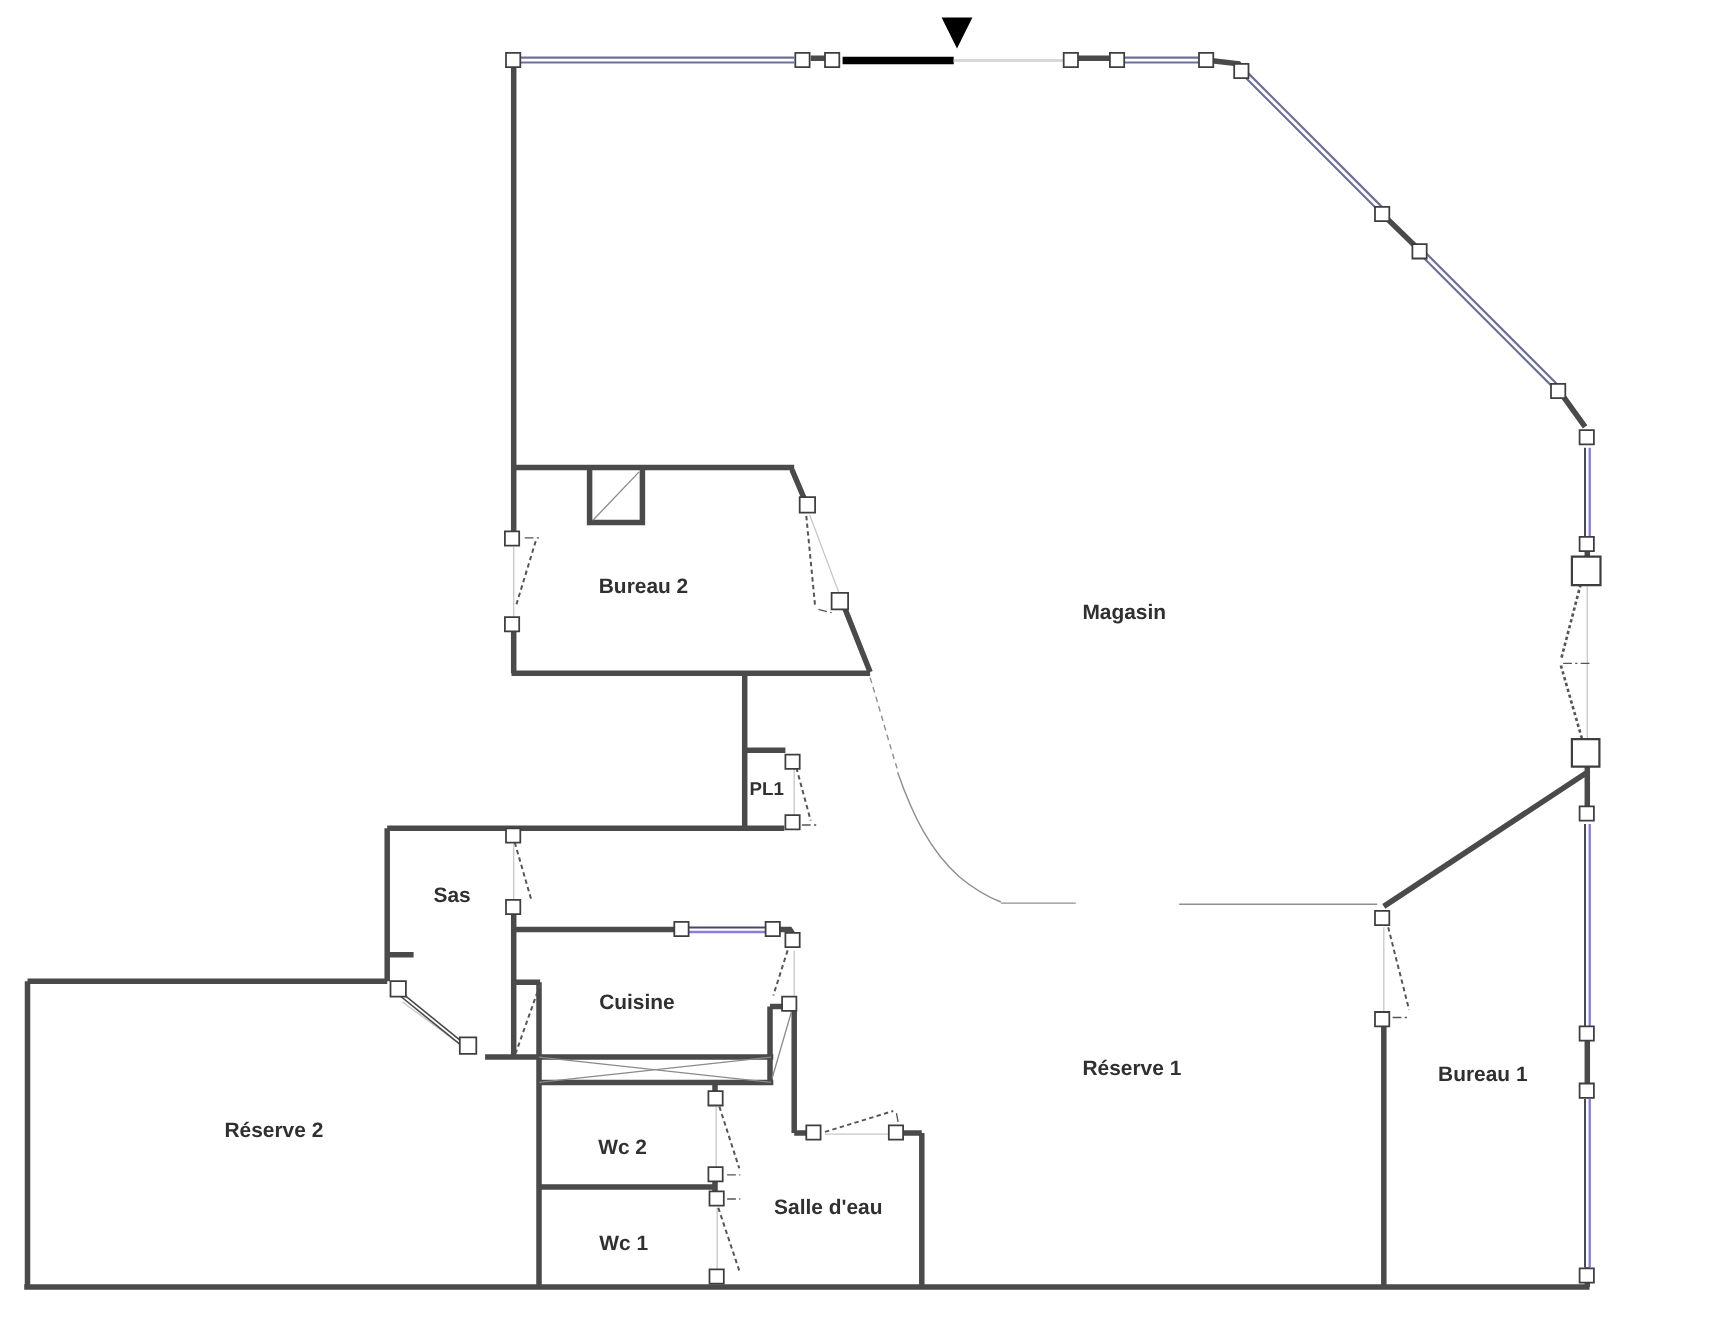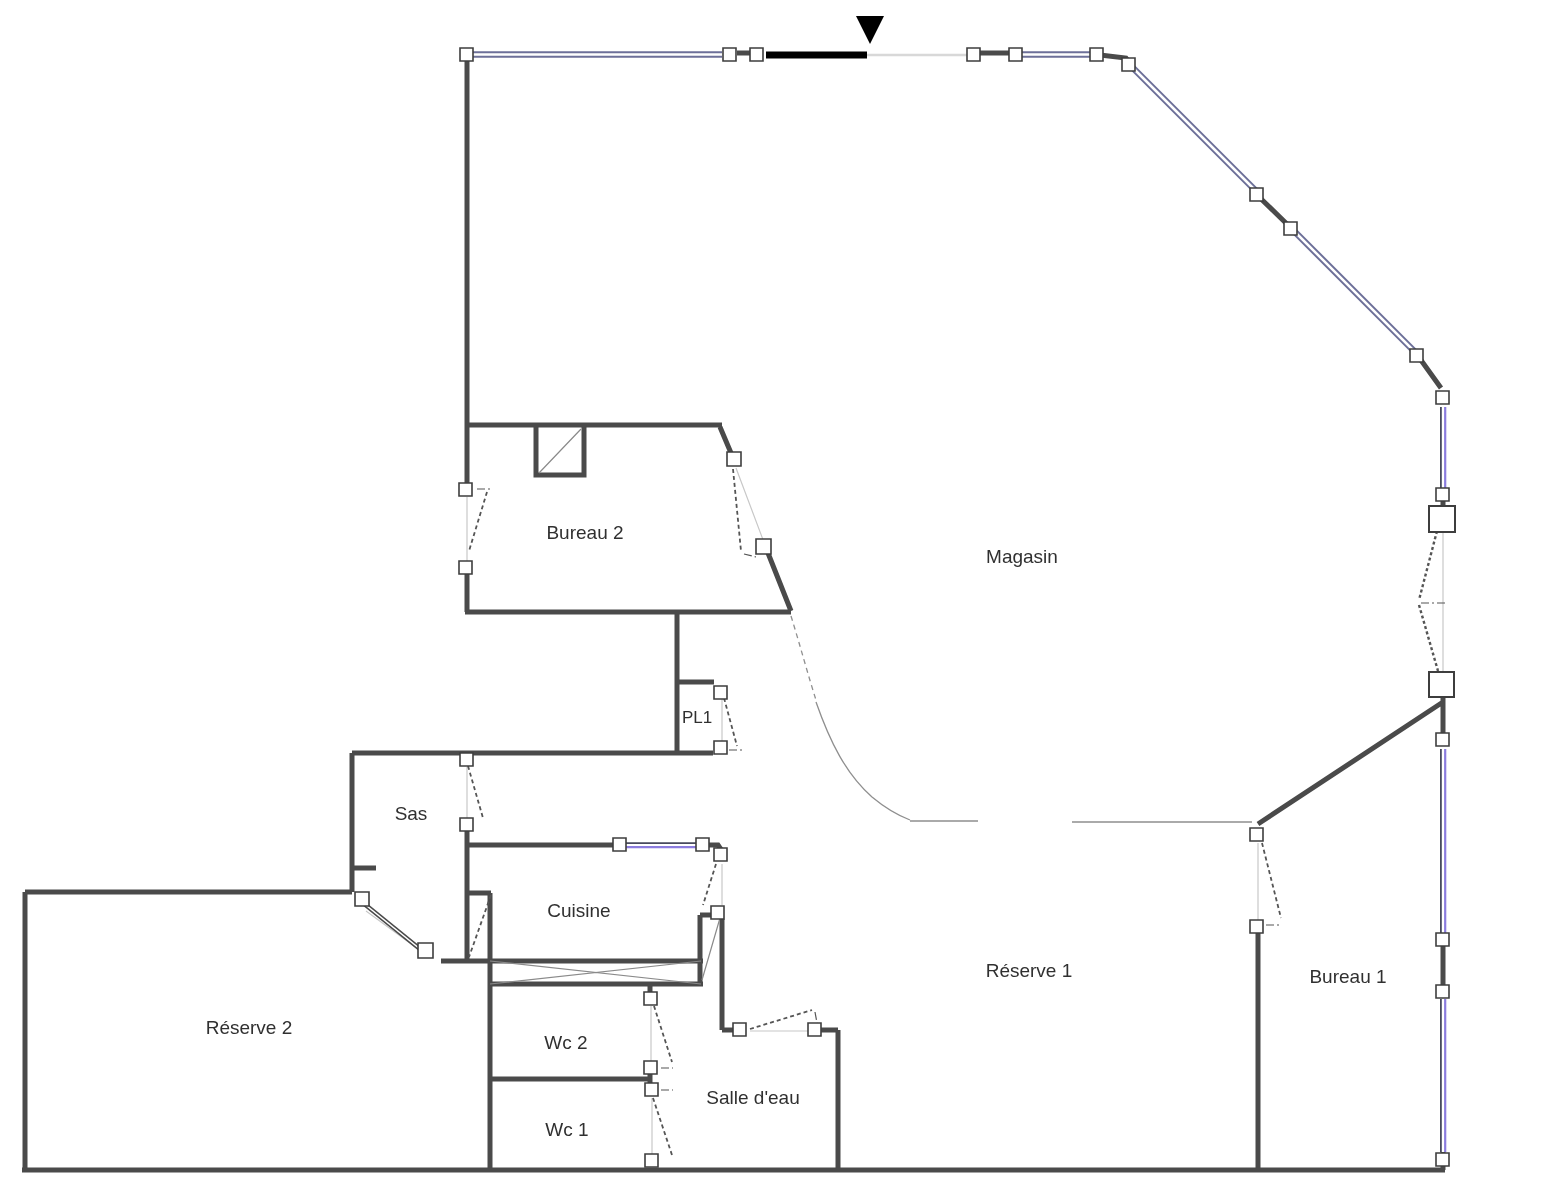--- a/index.html
+++ b/index.html
@@ -1,17 +1,17 @@
 <!DOCTYPE html>
 <html style="--background: #ffffff; --wall: #4a4a4a; --window_slate: #6d7099; --window_dark: #474a5e; --window_purple: #8b7cdf; --door_leaf: #555555; --thin_line: #c8c8c8; --boundary: #8f8f8f; --opening: #d8d8d8; --entrance: #000000; --label: #303030; --hinge_fill: #ffffff; --hinge_stroke: #3e3e3e;"><head>
 <meta charset="utf-8">
 <style>
   html,body{margin:0;padding:0;background:#ffffff;}
   .page{width:1295px;height:1200px;position:relative;background:var(--background,#fff);
-        font-family:"Liberation Sans", sans-serif;}
+        font-family:"Liberation Sans", sans-serif;font-weight:bold;}
   svg{display:block;}
   .wall      {stroke:var(--wall,#4a4a4a);stroke-width:5;fill:none;stroke-linecap:butt;}
   .panel     {stroke:var(--wall,#4a4a4a);stroke-width:4.5;fill:none;}
   .panelcore {stroke:#ffffff;stroke-width:1.6;fill:none;}
   .thin      {stroke:var(--thin_line,#c8c8c8);stroke-width:1.2;fill:none;}
   .leaf      {stroke:var(--door_leaf,#555);stroke-width:1.8;fill:none;stroke-dasharray:4 3;}
   .leaf2     {stroke:var(--door_leaf,#555);stroke-width:2.4;fill:none;stroke-dasharray:3 2.5;}
   .axis      {stroke:var(--door_leaf,#555);stroke-width:1.2;fill:none;stroke-dasharray:8 3 2 3;}
   .winA      {stroke:var(--window_slate,#6d7099);stroke-width:2;fill:none;}
   .winDark   {stroke:var(--window_dark,#474a5e);stroke-width:1.8;fill:none;}

